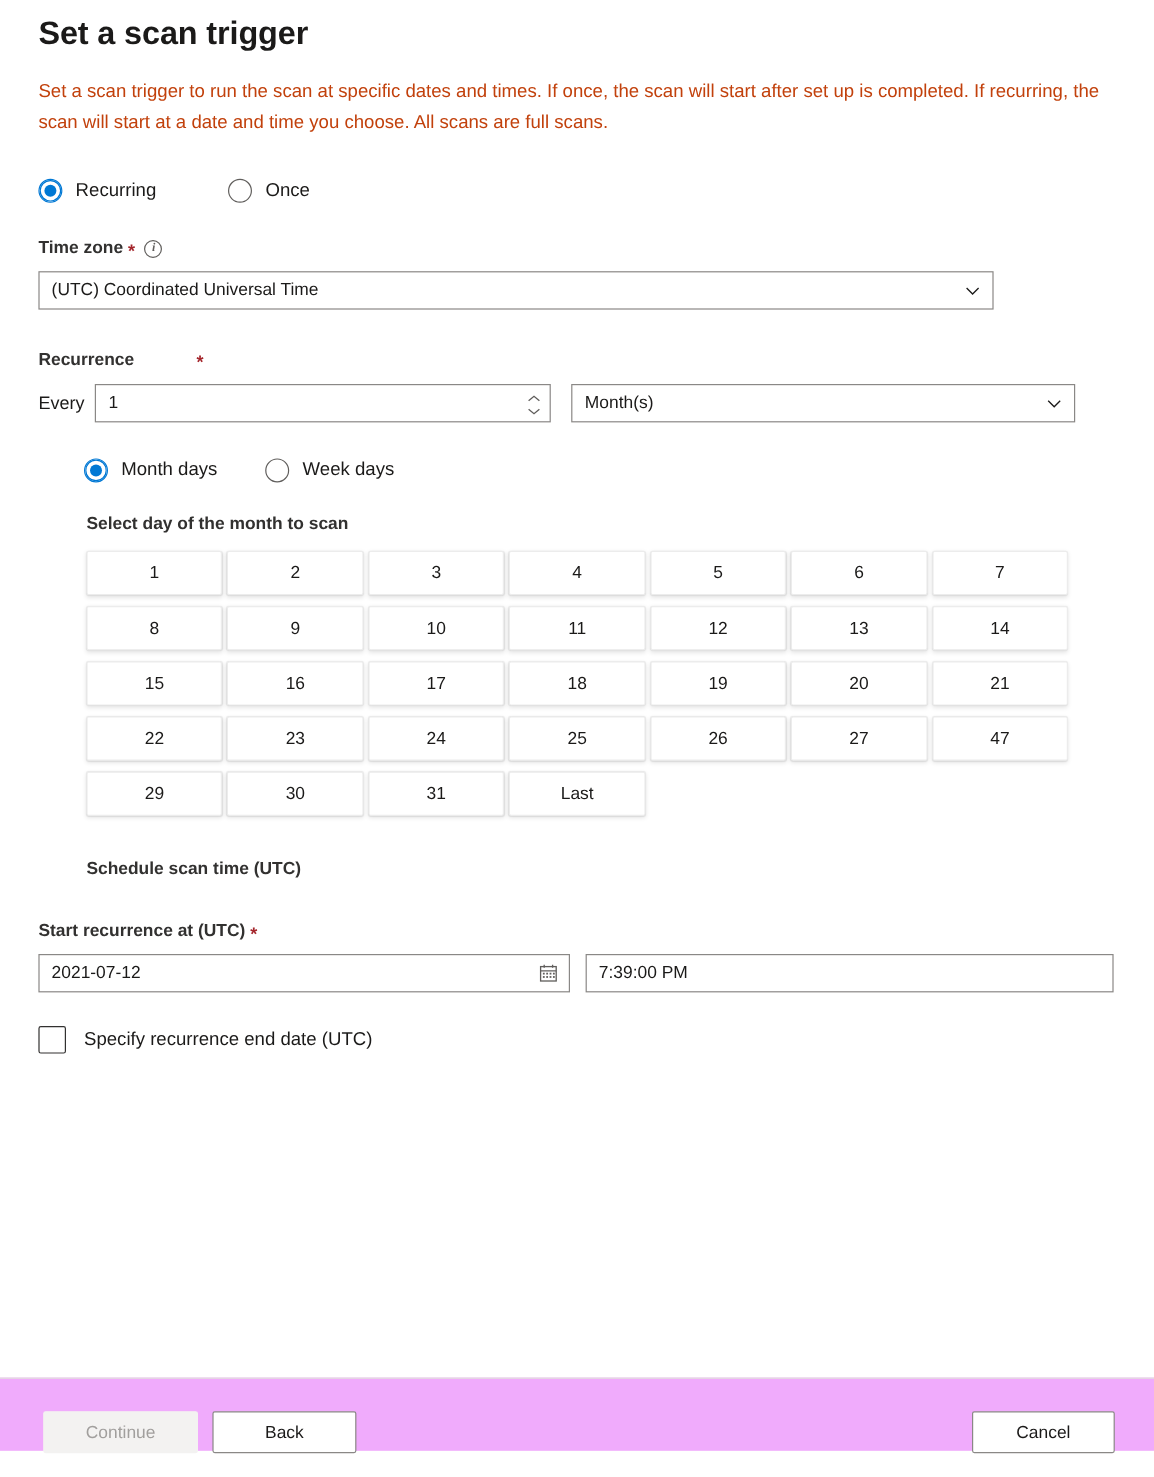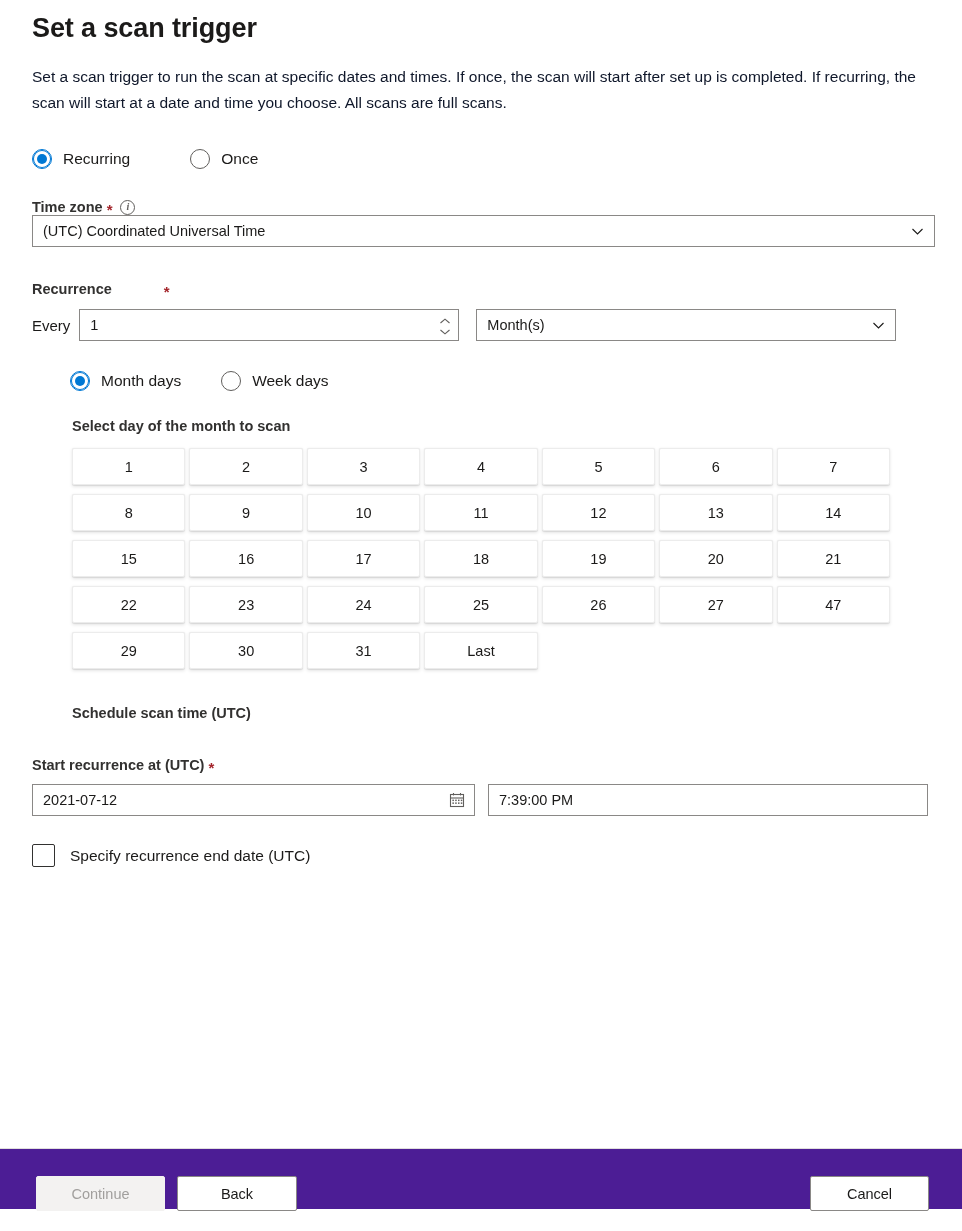--- a/index.html
+++ b/index.html
@@ -27,21 +27,21 @@
     font-weight: 600;
     color: #1b1a19;
     margin: 0;
     padding-top: 13px;
     letter-spacing: -0.1px;
   }
 
   .description {
     font-size: 15.5px;
     line-height: 26px;
-    color: #0f172a;
+    color: #c2410c;
     margin: 0;
     padding-top: 20px;
     width: 892px;
   }
 
   
   .radio-row {
     display: flex;
     align-items: center;
     margin-top: 33px;
@@ -126,21 +126,21 @@
   .input-box .value { flex: 1 1 auto; white-space: nowrap; overflow: hidden; }
   .input-box .placeholder { color: #a19f9d; }
 
   .chevron {
     width: 13px; height: 13px;
     flex: 0 0 auto;
     margin-left: 6px;
   }
   .chevron svg { display: block; }
 
-  .tz-field { width: 903px; }
+  .tz-field { margin-top: 11px; width: 796px; }
 
   .recurrence-label { margin-top: 34px; gap: 48px; }
 
   .every-row {
     display: flex;
     align-items: center;
     margin-top: 12px;
   }
   .every-text {
     font-size: 15px;
@@ -256,21 +256,21 @@
   }
 
   
   .footer {
     position: absolute;
     left: 0;
     top: 1148px;
     width: 962px;
     height: 61px;
     border-top: 1px solid #e1dfdd;
-    background: #4c1d95;
+    background: #f0abfc;
   }
   .btn {
     position: absolute;
     height: 35px;
     display: flex;
     align-items: center;
     justify-content: center;
     font-size: 14.5px;
     border-radius: 2px;
     cursor: pointer;

